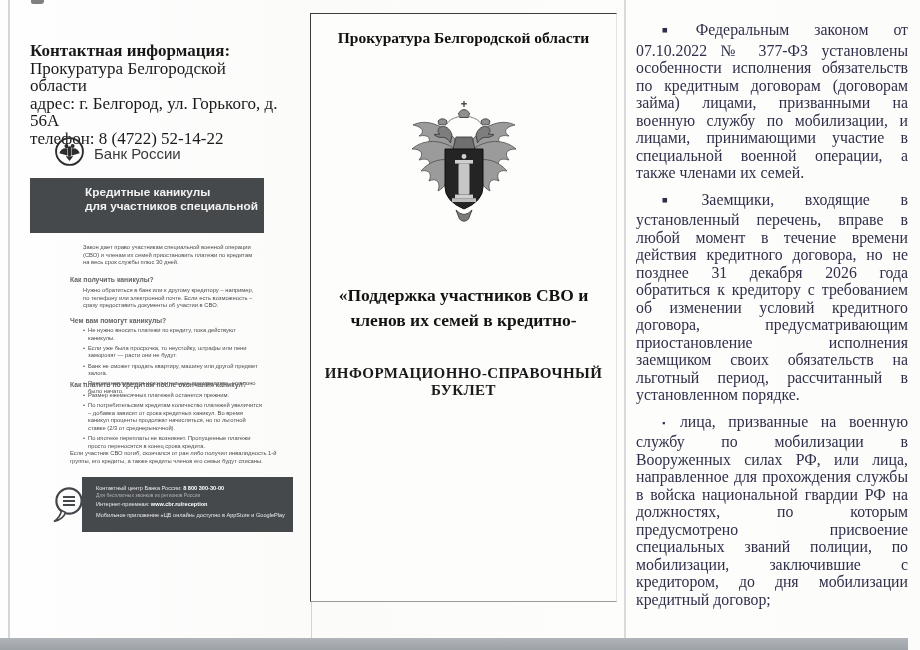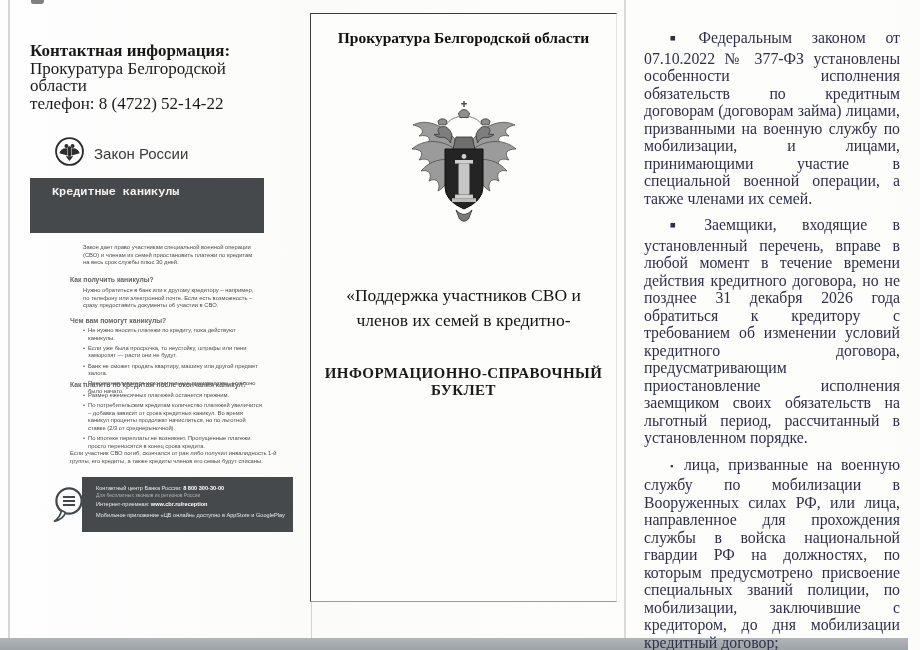--- a/index.html
+++ b/index.html
@@ -15,22 +15,22 @@
   .fold-box-tail{position:absolute;left:311px;top:602px;width:1px;height:36px;background:rgba(185,185,188,.6);}
   .smudge{position:absolute;left:31px;top:0;width:13px;height:4px;background:#4a4a4a;opacity:.7;border-radius:0 0 3px 2px;}
   .bottom-band{position:absolute;left:0;top:638px;width:908px;height:12px;
     background:linear-gradient(#b1b5b9,#9da2a6);}
   
   .contact{position:absolute;left:30px;top:42px;width:250px;font-size:17px;line-height:17.5px;color:#191919;}
   .contact b{font-weight:bold;}
   .bank-row{position:absolute;left:54px;top:136px;display:flex;align-items:center;gap:9px;}
   .bank-label{font-family:"Liberation Sans","DejaVu Sans",sans-serif;font-size:15px;color:#3a3a3c;}
   .lf-head{position:absolute;left:30px;top:178px;width:234px;height:55px;background:#46494c;
-    box-sizing:border-box;padding:8px 0 0 22px;
-    font-family:Liberation Mono, monospace;font-weight:bold;
+    box-sizing:border-box;padding:8px 0 0 55px;
+    font-family:Liberation Sans, sans-serif;font-weight:bold;
     font-size:11.8px;line-height:13.6px;color:#f2f2f2;}
   .lf-body{position:absolute;left:30px;top:244px;width:265px;height:230px;
     font-family:"Liberation Sans","DejaVu Sans",sans-serif;color:#4b4b4b;}
   .lf-p{position:absolute;font-size:5.8px;line-height:7.6px;}
   .lf-h{position:absolute;font-size:6.8px;font-weight:bold;color:#646464;}
   .lf-ul{position:absolute;font-size:5.8px;line-height:7.6px;}
   .lf-li{display:flex;gap:3px;margin-bottom:2.6px;}
   .lf-li .d{flex:0 0 auto;}
   .lf-foot{position:absolute;left:82px;top:477px;width:211px;height:55px;background:#46494c;
     box-sizing:border-box;padding:8px 8px 0 14px;
@@ -41,64 +41,66 @@
   .lf-foot .l3{font-size:5.6px;line-height:7px;}
   .lf-foot b{font-weight:bold;color:#ffffff;}
   .bubble{position:absolute;left:52px;top:485px;}
   
   .cover{position:absolute;left:310px;top:13px;width:307px;height:589px;box-sizing:border-box;
     border-top:1.5px solid #3c3c3c;border-left:1.5px solid #3c3c3c;
     border-bottom:1px solid #9a9a9a;border-right:1px solid #e3e3df;
     background:#fdfdfc;text-align:center;}
   .cover-org{margin-top:15px;font-size:15.5px;font-weight:bold;color:#111;}
   .emblem{margin:52px auto 0;width:118px;height:124px;}
-  .cover-title{margin:60px auto 0;width:280px;font-size:17.5px;font-weight:normal;line-height:25px;color:#131313;}
+  .cover-title{margin:60px auto 0;width:280px;font-size:17.5px;font-weight:bold;line-height:25px;color:#131313;}
   .cover-sub{margin-top:32px;font-size:15px;font-weight:bold;letter-spacing:.4px;color:#1a1a1a;}
   
   .page3{position:absolute;left:636px;top:21px;width:272px;
     font-size:15.8px;line-height:17.5px;text-align:justify;color:#2f2f4a;}
-  .rp{margin:8px;text-indent:26px;}
+  .rp{margin:0;text-indent:26px;}
   .rp-gap{margin-bottom:9px;}
   .mk-sq{font-size:9.5px;margin-right:7px;position:relative;top:-2px;}
   .mk-dt{font-size:9px;margin-right:6px;position:relative;top:-1px;}
 </style>
 </head>
 <body>
 
 <div class="fold-left"></div>
 <div class="fold-mid"></div>
 <div class="fold-box-tail"></div>
 <div class="smudge"></div>
 <div class="bottom-band"></div>
 
 <div class="contact">
   <div><b>Контактная информация:</b></div>
   <div>Прокуратура Белгородской области</div>
+  <div>адрес: г. Белгород, ул. Горького, д. 56А</div>
   <div>телефон: 8 (4722) 52-14-22</div>
 </div>
 
 <div class="bank-row">
   <span>
     <svg width="31" height="31" viewBox="0 0 30 30">
       <circle cx="15" cy="15" r="13" fill="none" stroke="#2d2d2d" stroke-width="1.8"></circle>
       <g fill="#2d2d2d">
         <circle cx="12" cy="9.6" r="1.9"></circle>
           <circle cx="18" cy="9.6" r="1.9"></circle>
         <rect x="13.2" y="10" width="3.6" height="9.5" rx="1.6"></rect>
         <path d="M12.8 12 C8.6 11.4 6 13.6 5.2 16.6 L12.8 18.8 Z"></path>
         <path d="M17.2 12 C21.4 11.4 24 13.6 24.8 16.6 L17.2 18.8 Z"></path>
         <path d="M11.4 19.6 h7.2 l-3.6 4.6 Z"></path>
       </g>
     </svg>
   </span>
-  <span class="bank-label">Закон России</span>
+  <span class="bank-label">Банк России</span>
 </div>
 
 <div class="lf-head">
   <div>Кредитные каникулы</div>
+  <div>для участников специальной</div>
 </div>
 
 <div class="lf-body">
   <div class="lf-p" style="left:53px;top:0;width:176px">Закон дает право участникам специальной военной операции (СВО) и членам их семей приостановить платежи по кредитам на весь срок службы плюс 30 дней.</div>
 
   <div class="lf-h" style="left:40px;top:32px">Как получить каникулы?</div>
   <div class="lf-p" style="left:53px;top:43px;width:176px">Нужно обратиться в банк или к другому кредитору – например, по телефону или электронной почте. Если есть возможность – сразу предоставить документы об участии в СВО.</div>
 
   <div class="lf-h" style="left:40px;top:73px">Чем вам помогут каникулы?</div>
   <div class="lf-ul" style="left:53px;top:83px;width:180px">

